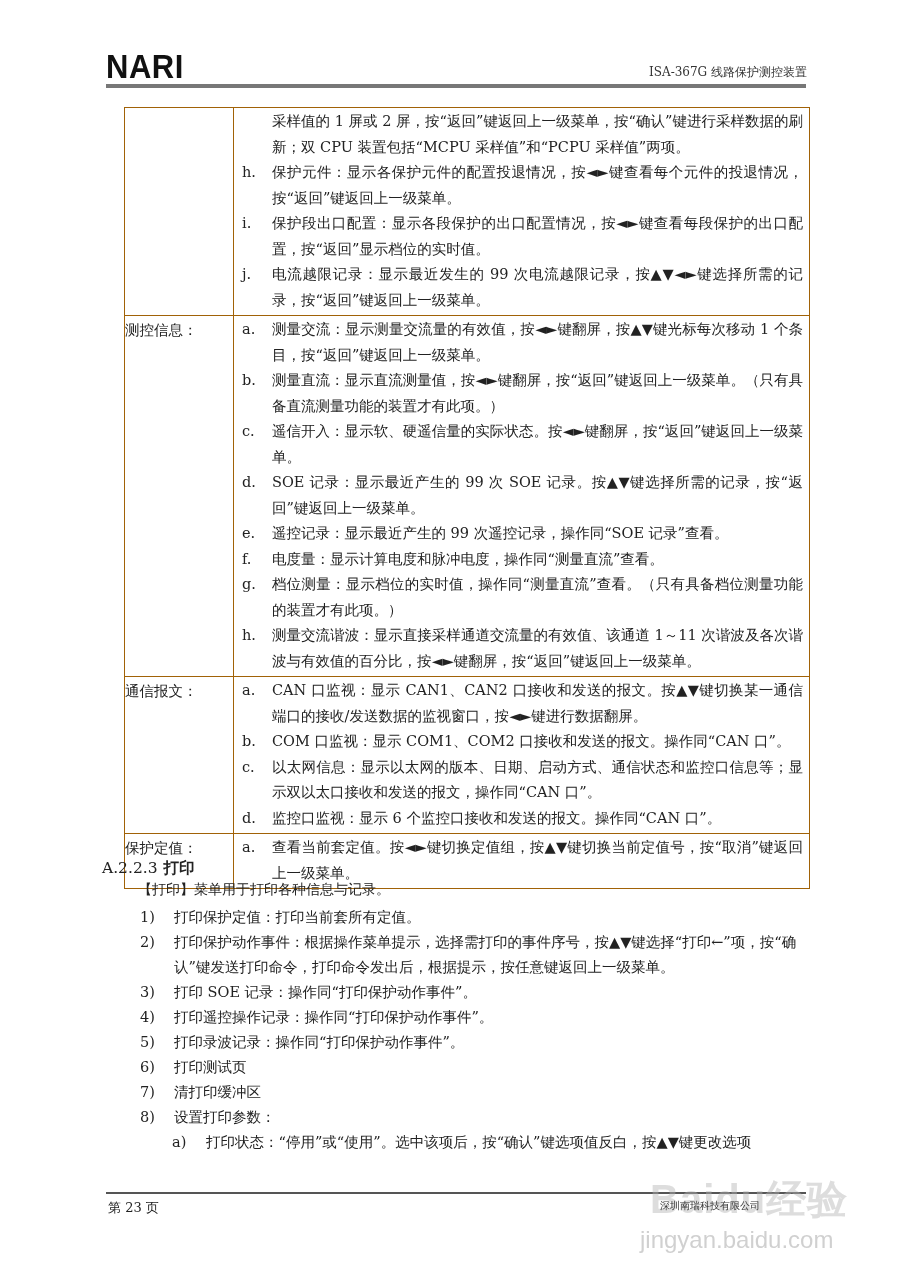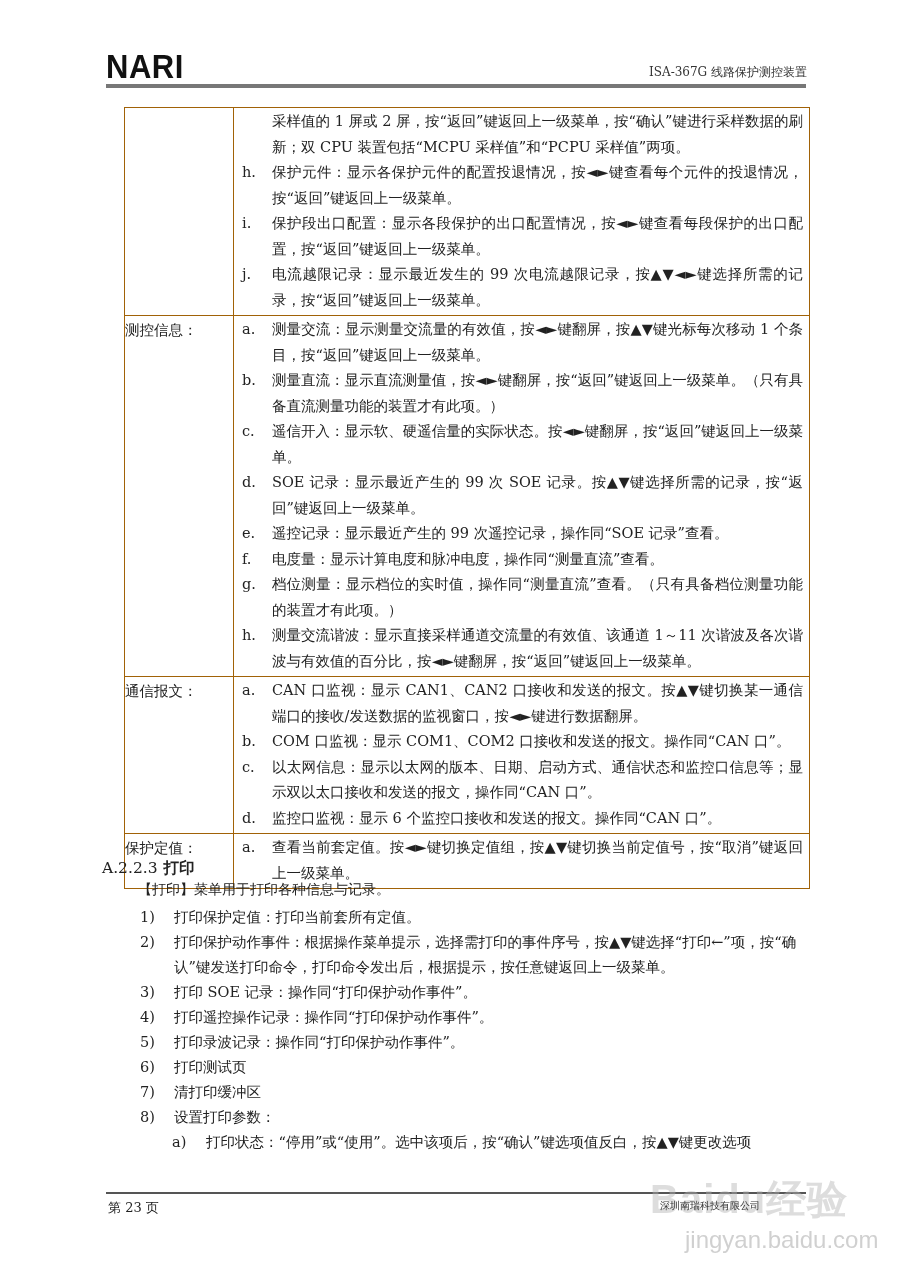--- a/index.html
+++ b/index.html
@@ -30,42 +30,42 @@
   ol.print .tx { flex:1; }
   .sub { padding-left:32px; display:flex; }
   .sub .mk { width:34px; flex:none; }
 
   .footer-rule { position:absolute; left:106px; width:700px; top:1192px; height:2px; background:#555; }
   .page-no { position:absolute; left:108px; top:1199px; font-size:13px; }
   .company { position:absolute; left:660px; top:1199px; font-size:10px; font-family:"DejaVu Sans",sans-serif; color:#333; }
   .wm1 { position:absolute; left:650px; top:1172px; font-family:"Liberation Sans",sans-serif; font-size:40px;
          font-weight:bold; color:rgba(180,180,180,0.45); letter-spacing:1px; }
   .wm2 { position:absolute; left:640px; top:1226px; font-family:"Liberation Sans",sans-serif; font-size:24px;
-         color:rgba(170,170,170,0.55);margin-left:45px; }
+         color:rgba(170,170,170,0.55); }
 </style>
 </head>
 <body>
 
 <div class="logo">NARI</div>
 <div class="doc-title">ISA-367G 线路保护测控装置</div>
 <div class="header-rule"></div>
 
 <table class="menu">
   <tbody>
       <tr>
     <td class="cat"></td>
     <td class="items">
       <div class="cont">采样值的 1 屏或 2 屏，按“返回”键返回上一级菜单，按“确认”键进行采样数据的刷新；双 CPU 装置包括“MCPU 采样值”和“PCPU 采样值”两项。</div>
       <div class="item">
             <span class="mk">h.</span>
             <span class="tx">保护元件：显示各保护元件的配置投退情况，按◄►键查看每个元件的投退情况，按“返回”键返回上一级菜单。</span>
           </div>
       <div class="item">
             <span class="mk">i.</span>
-            <span class="tx">保护段出口配置：显示各段保护的出口配置情况，按◄►键查看每段保护的出口配置，按“返回”键返回上一级菜单。</span>
+            <span class="tx">保护段出口配置：显示各段保护的出口配置情况，按◄►键查看每段保护的出口配置，按“返回”显示档位的实时值。</span>
           </div>
       <div class="item">
             <span class="mk">j.</span>
             <span class="tx">电流越限记录：显示最近发生的 99 次电流越限记录，按▲▼◄►键选择所需的记录，按“返回”键返回上一级菜单。</span>
           </div>
     </td>
   </tr>
   <tr>
     <td class="cat">测控信息：</td>
     <td class="items">

